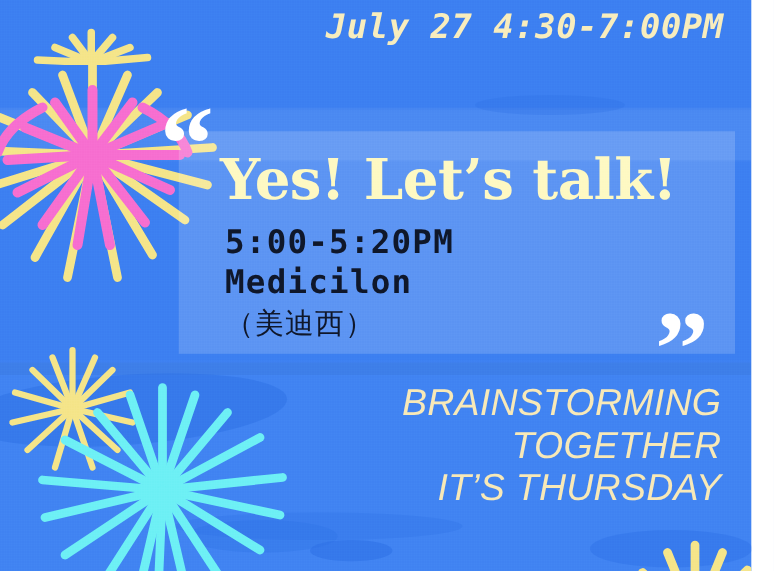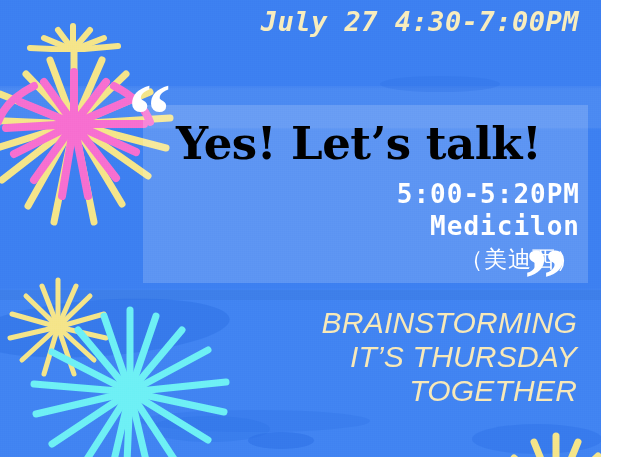--- a/index.html
+++ b/index.html
@@ -109,35 +109,34 @@
   }
   .header .line { display: block; }
   .sup { font-size: 16px; vertical-align: super; line-height: 0; }
 
   
   .headline {
     position: absolute;
     left: 176px;
     top: 118px;
     width: 404px;
-    color: #000000;
+    color: #fef9c3;
     font-family: "DejaVu Serif", "Liberation Serif", serif;
     font-weight: 700;
     font-size: 45px;
     line-height: 52px;
     letter-spacing: -0.5px;
     white-space: nowrap;
   }
   .sub-block {
     position: absolute;
     left: 180px;
     top: 178px;
     width: 400px;
-    text-align: right;
-    color: #ffffff;
+    color: #0f172a;
   }
   .sub-time, .sub-org {
     display: block;
     font-family: "DejaVu Sans Mono", "Liberation Mono", monospace;
     font-weight: 700;
     font-size: 26px;
     line-height: 32px;
     letter-spacing: 1px;
     white-space: nowrap;
   }
@@ -309,18 +308,18 @@
   <div class="headline">Yes! Let’s talk!</div>
 
   <div class="sub-block">
     <span class="sub-time">5:00-5:20PM</span>
     <span class="sub-org">Medicilon</span>
     <span class="sub-cn">（美迪西）</span>
   </div>
 
   <div class="slogan">
     <span>BRAINSTORMING</span>
+    <span>TOGETHER</span>
     <span>IT’S THURSDAY</span>
-    <span>TOGETHER</span>
   </div>
 
   <div class="noise"></div>
 </div>
 
 </body></html>

